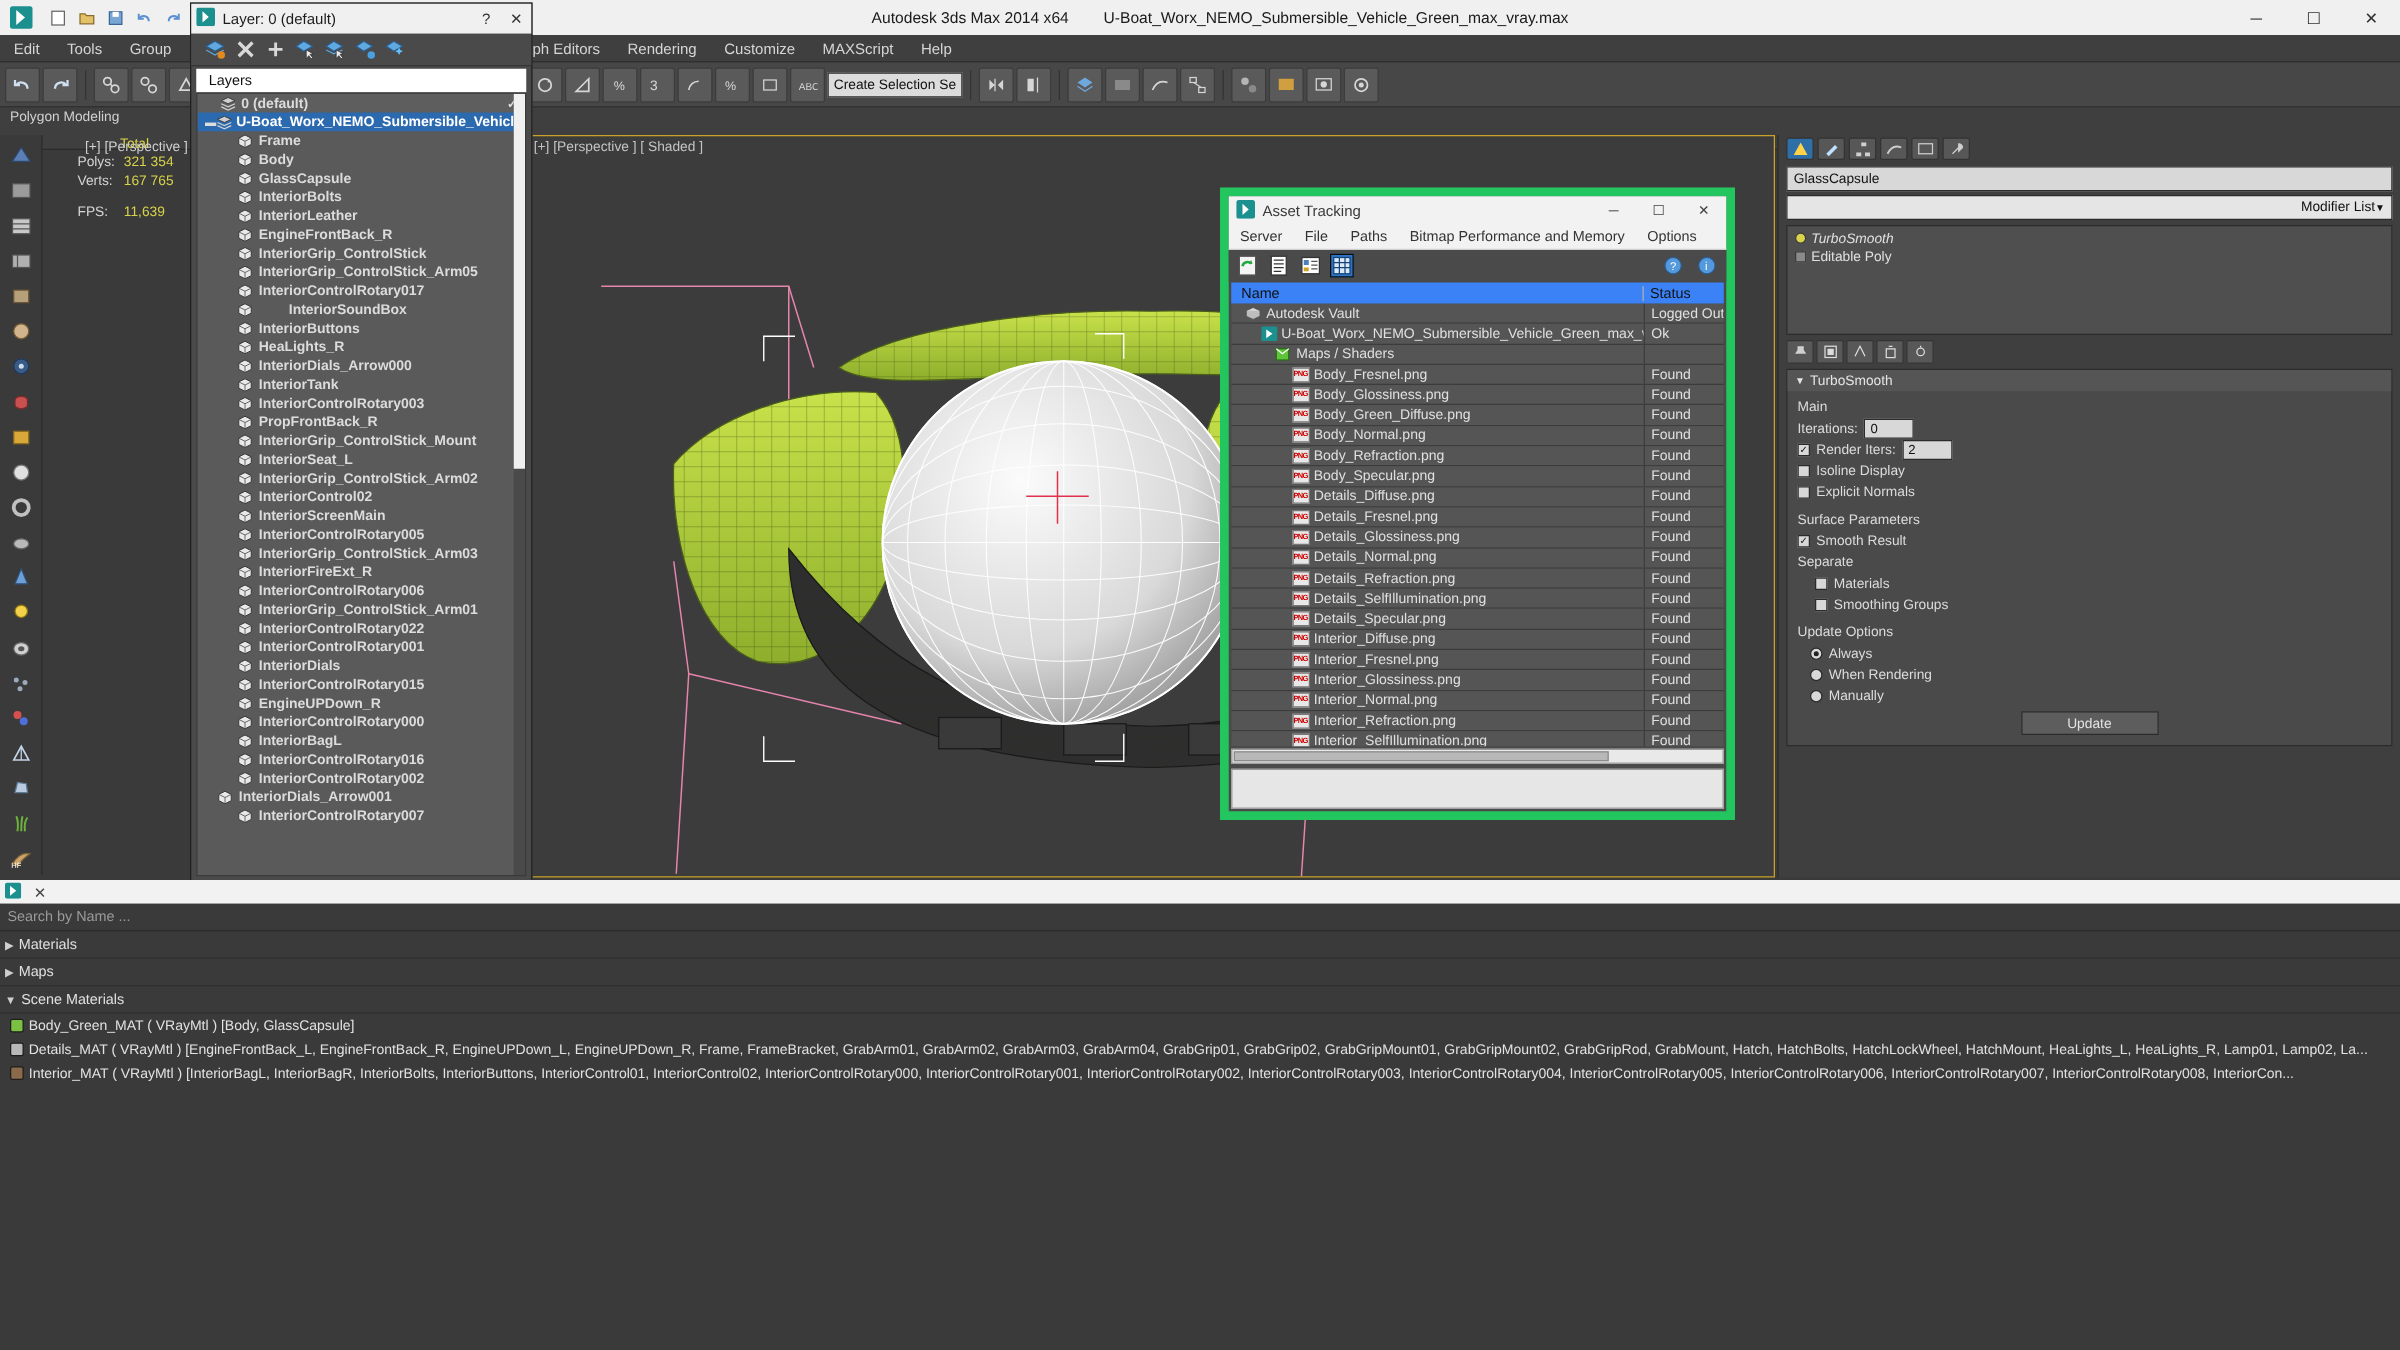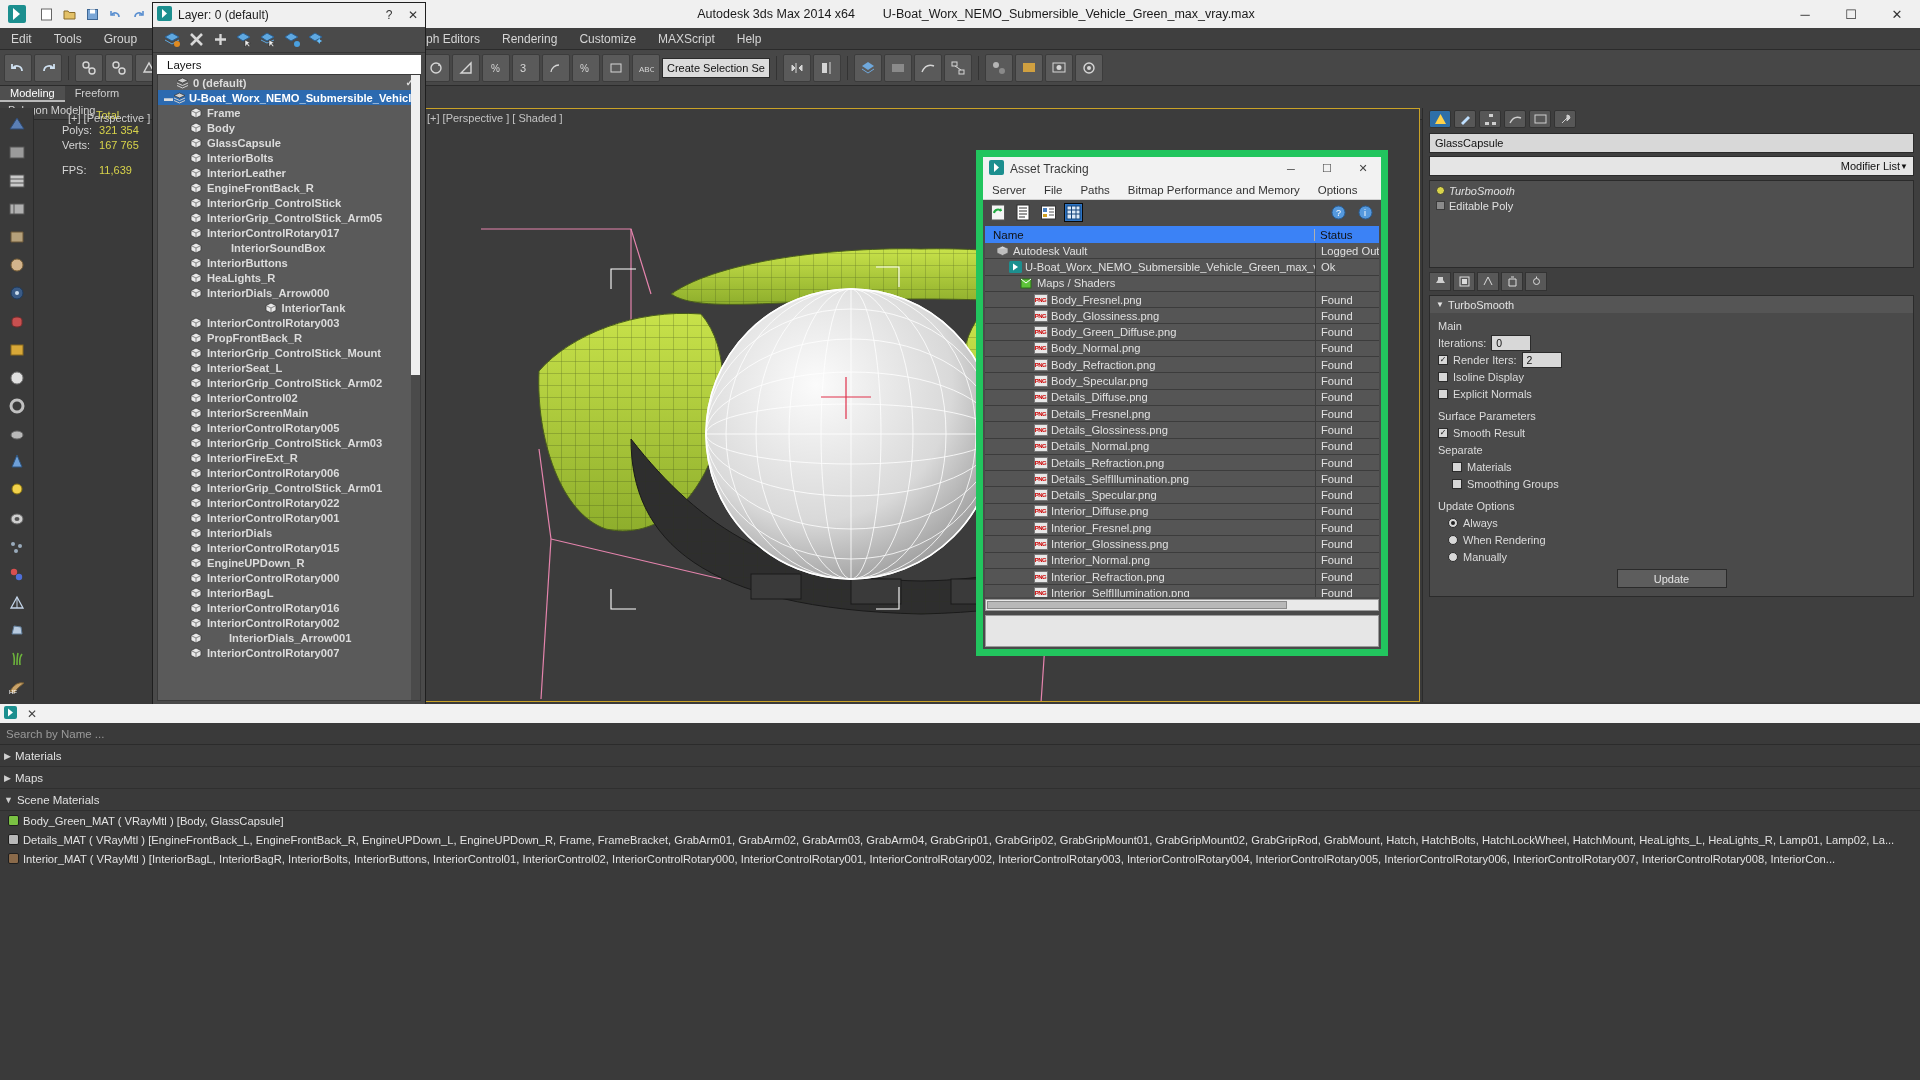--- a/index.html
+++ b/index.html
@@ -473,24 +473,20 @@
     </div>
     <div class="tbtn">
       <svg width="16" height="16" viewBox="0 0 16 16">
           <circle cx="8" cy="8" r="5" fill="none" stroke="#d6d6d6" stroke-width="1.4"></circle>
           <circle cx="8" cy="8" r="2" fill="#d6d6d6"></circle>
         </svg>
     </div>
   </div>
 
   <div class="ribbon">
-    <div class="ribbon-tabs">
-      <div class="ribbon-tab active">Modeling</div>
-      <div class="ribbon-tab">Freeform</div>
-    </div>
     <div class="ribbon-sub">Polygon Modeling</div>
   </div>
 
   <div class="lefttools">
     <div class="ltool">
       <svg width="22" height="20" viewBox="0 0 22 20">
           <path d="M4 14 L11 3 L18 14 Z" fill="#5b7fb5" stroke="#2e4a72"></path>
         </svg>
     </div>
     <div class="ltool">
@@ -903,21 +899,21 @@
           </div>
           <div class="ld-row" style="padding-left:30px;">
             <span class="ico">
               <svg width="12" height="12" viewBox="0 0 12 12">
                 <path d="M6 1 L11 3.5 V8.5 L6 11 L1 8.5 V3.5 Z" fill="#e8e8e8" stroke="#3a3a3a" stroke-width="0.8"></path>
                 <path d="M1 3.5 L6 6 L11 3.5 M6 6 V11" fill="none" stroke="#555" stroke-width="0.7"></path>
               </svg>
             </span>
             <span class="nm">InteriorDials_Arrow000</span>
           </div>
-          <div class="ld-row" style="padding-left:30px;justify-content:center;">
+          <div class="ld-row" style="padding-left:30px;">
             <span class="ico">
               <svg width="12" height="12" viewBox="0 0 12 12">
                 <path d="M6 1 L11 3.5 V8.5 L6 11 L1 8.5 V3.5 Z" fill="#e8e8e8" stroke="#3a3a3a" stroke-width="0.8"></path>
                 <path d="M1 3.5 L6 6 L11 3.5 M6 6 V11" fill="none" stroke="#555" stroke-width="0.7"></path>
               </svg>
             </span>
             <span class="nm">InteriorTank</span>
           </div>
           <div class="ld-row" style="padding-left:30px;">
             <span class="ico">
@@ -1101,21 +1097,21 @@
           </div>
           <div class="ld-row" style="padding-left:30px;">
             <span class="ico">
               <svg width="12" height="12" viewBox="0 0 12 12">
                 <path d="M6 1 L11 3.5 V8.5 L6 11 L1 8.5 V3.5 Z" fill="#e8e8e8" stroke="#3a3a3a" stroke-width="0.8"></path>
                 <path d="M1 3.5 L6 6 L11 3.5 M6 6 V11" fill="none" stroke="#555" stroke-width="0.7"></path>
               </svg>
             </span>
             <span class="nm">InteriorControlRotary002</span>
           </div>
-          <div class="ld-row" style="padding-left:30px;gap:22px;">
+          <div class="ld-row" style="padding-left:14px;">
             <span class="ico">
               <svg width="12" height="12" viewBox="0 0 12 12">
                 <path d="M6 1 L11 3.5 V8.5 L6 11 L1 8.5 V3.5 Z" fill="#e8e8e8" stroke="#3a3a3a" stroke-width="0.8"></path>
                 <path d="M1 3.5 L6 6 L11 3.5 M6 6 V11" fill="none" stroke="#555" stroke-width="0.7"></path>
               </svg>
             </span>
             <span class="nm">InteriorDials_Arrow001</span>
           </div>
           <div class="ld-row" style="padding-left:30px;">
             <span class="ico">

